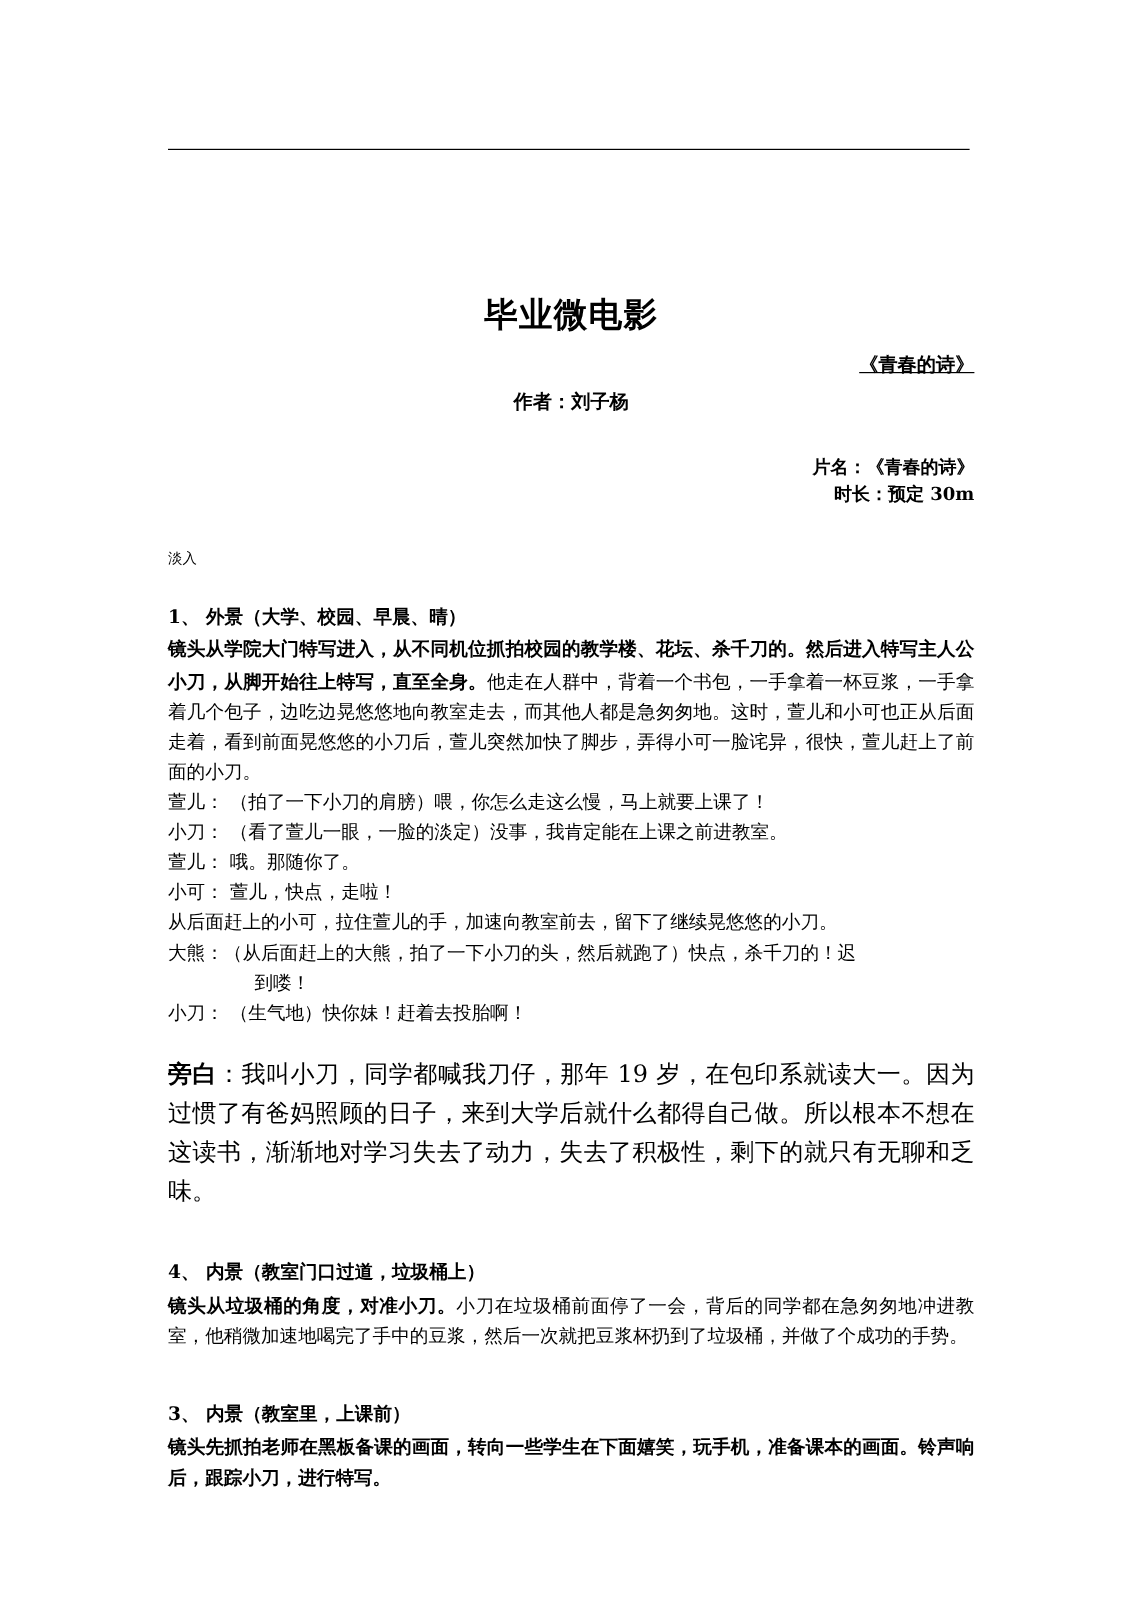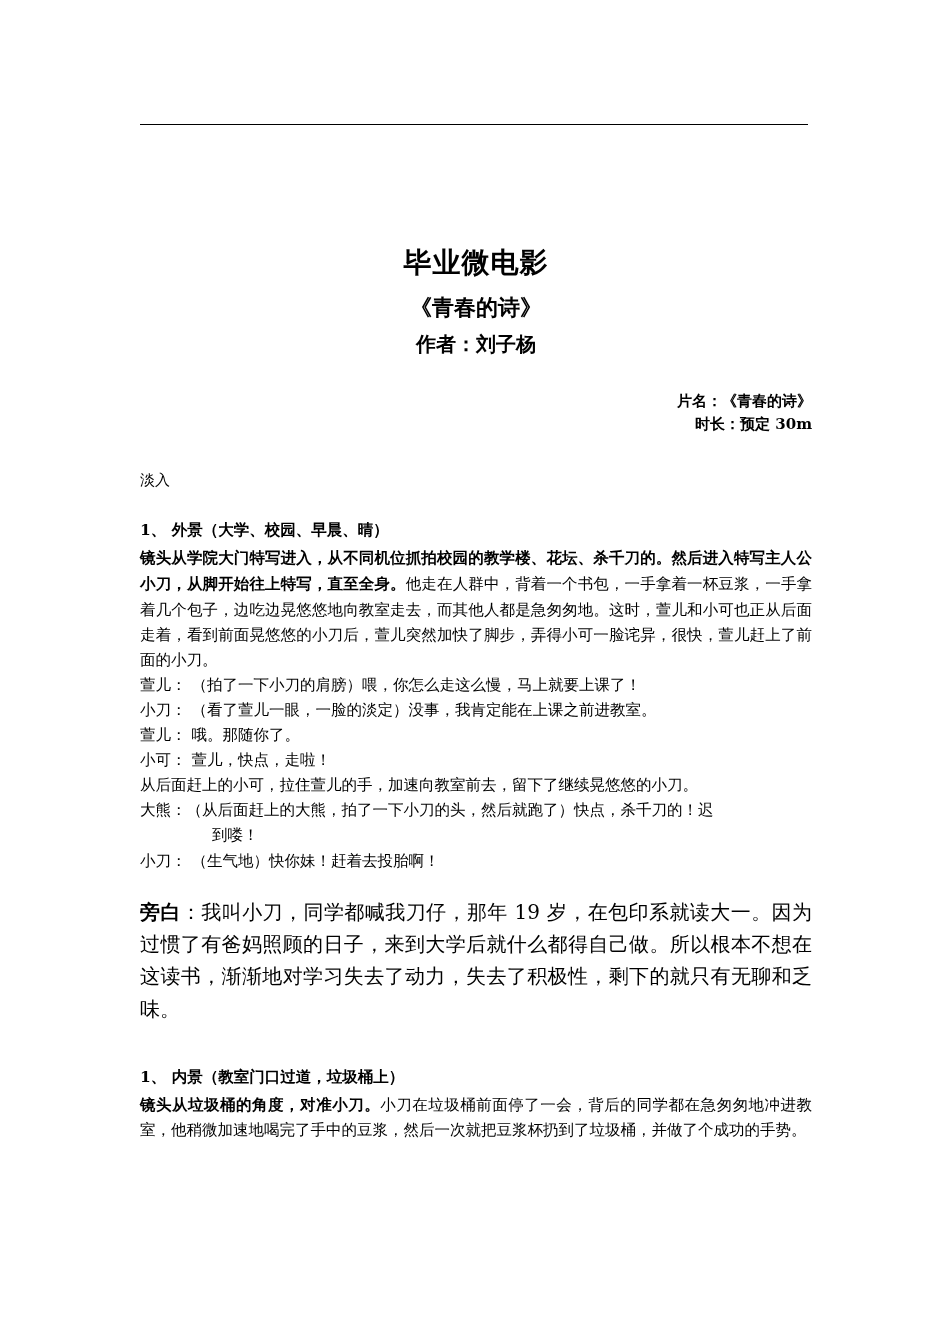--- a/index.html
+++ b/index.html
@@ -38,42 +38,43 @@
   }
   .doc-title {
     text-align: center;
     font-size: 28px;
     font-weight: bold;
     letter-spacing: 1px;
     margin: 0 0 14px 0;
     line-height: 1.2;
   }
   .doc-subtitle {
-    text-align: center;
-    font-size: 22px;
+    text-align: right;
+    font-size: 16px;
     font-weight: bold;
     margin: 0 0 12px 0;
     line-height: 1.2;
+    text-decoration: underline;
   }
   .doc-author {
     text-align: center;
-    font-size: 20px;
+    font-size: 16px;
     font-weight: bold;
     margin: 0 0 34px 0;
     line-height: 1.2;
   }
   .meta {
     font-size: 15px;
     font-weight: bold;
     line-height: 1.55;
     margin-bottom: 32px;
   }
   .meta div { white-space: nowrap; text-align: right; }
   .fade-in {
-    font-size: 15px;
+    font-size: 12px;
     line-height: 1.6;
     margin-bottom: 26px;
   }
   .scene {
     margin-bottom: 18px;
   }
   .scene-heading {
     font-size: 15.5px;
     font-weight: bold;
     line-height: 1.6;
@@ -135,21 +136,25 @@
       <p class="dialog">大熊：（从后面赶上的大熊，拍了一下小刀的头，然后就跑了）快点，杀千刀的！迟</p>
       <p class="dialog"><span class="hang">到喽！</span></p>
       <p class="dialog">小刀： （生气地）快你妹！赶着去投胎啊！</p>
       <div class="spacer-md"></div>
       <p class="vo"><span class="vo-label">旁白</span><span>：我叫小刀，同学都喊我刀仔，那年 19 岁，在包印系就读大一。因为过惯了有爸妈照顾的日子，来到大学后就什么都得自己做。所以根本不想在这读书，渐渐地对学习失去了动力，失去了积极性，剩下的就只有无聊和乏味。</span></p>
     </div>
 
     <div class="spacer-md"></div>
 
     <div class="scene">
-      <div class="scene-heading">1、 内景（教室门口过道，垃圾桶上）</div>
+      <div class="scene-heading">4、 内景（教室门口过道，垃圾桶上）</div>
       <p class="para"><b>镜头从垃圾桶的角度，对准小刀。</b><span>小刀在垃圾桶前面停了一会，背后的同学都在急匆匆地冲进教室，他稍微加速地喝完了手中的豆浆，然后一次就把豆浆杯扔到了垃圾桶，并做了个成功的手势。</span></p>
     </div>
 
     <div class="spacer-md"></div>
 
+    <div class="scene">
+      <div class="scene-heading">3、 内景（教室里，上课前）</div>
+      <p class="para"><b>镜头先抓拍老师在黑板备课的画面，转向一些学生在下面嬉笑，玩手机，准备课本的画面。铃声响后，跟踪小刀，进行特写。</b><span></span></p>
+    </div>
 
   </div>
 </div>
 
 </body></html>

